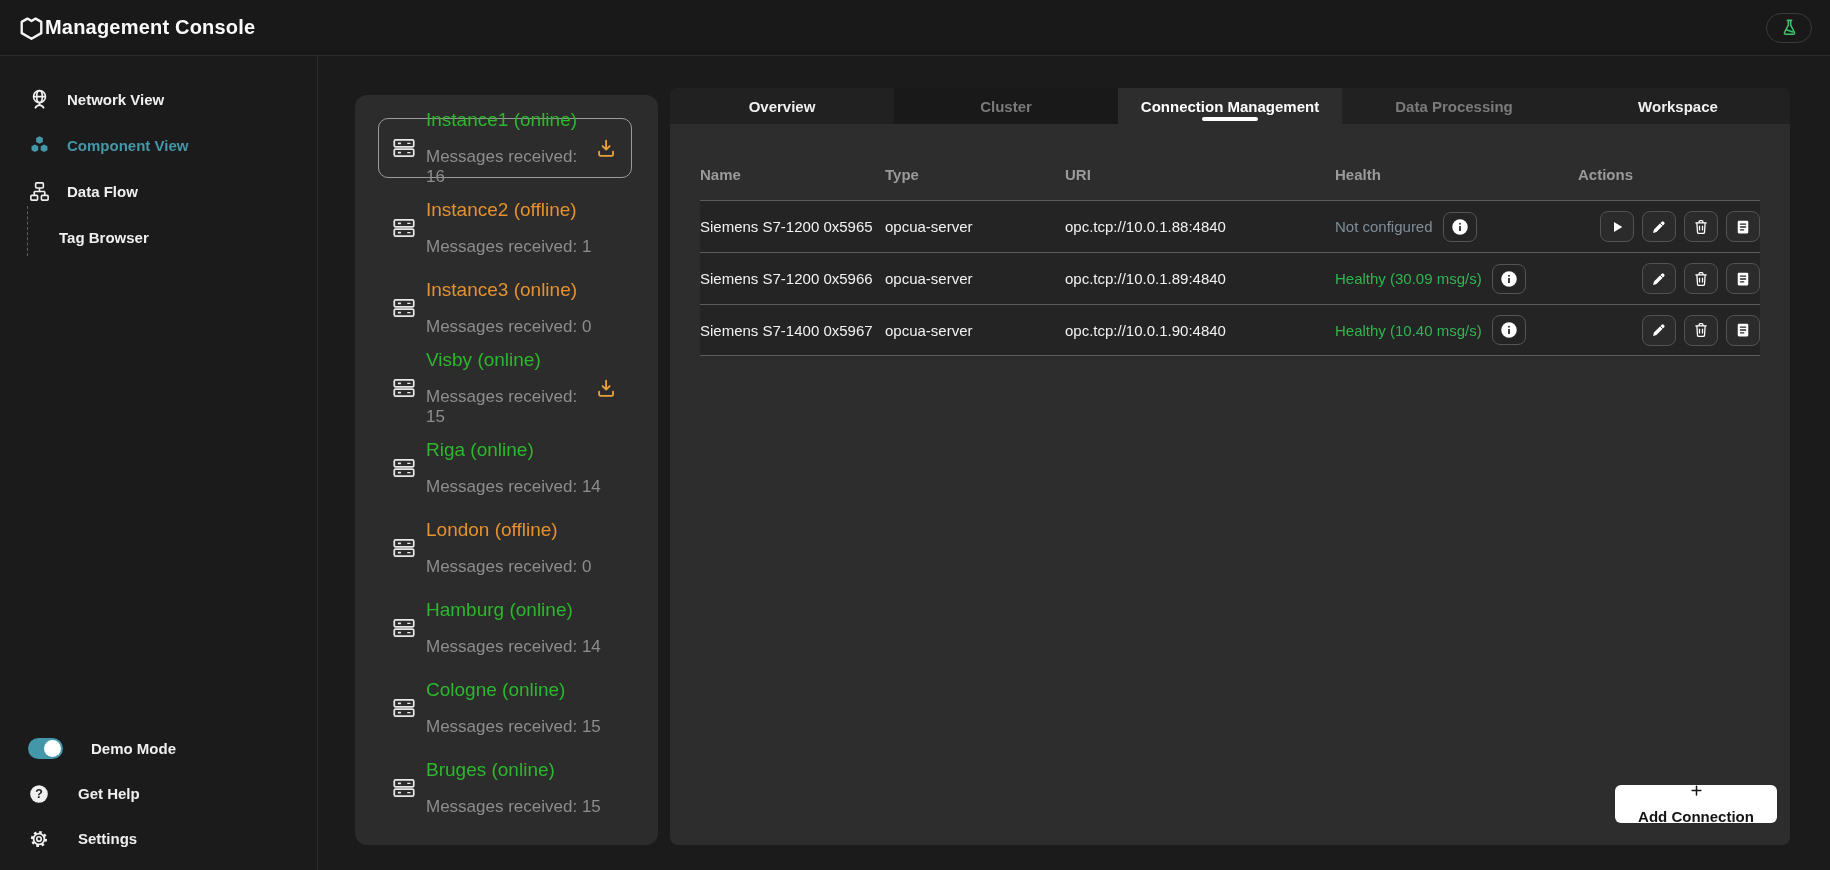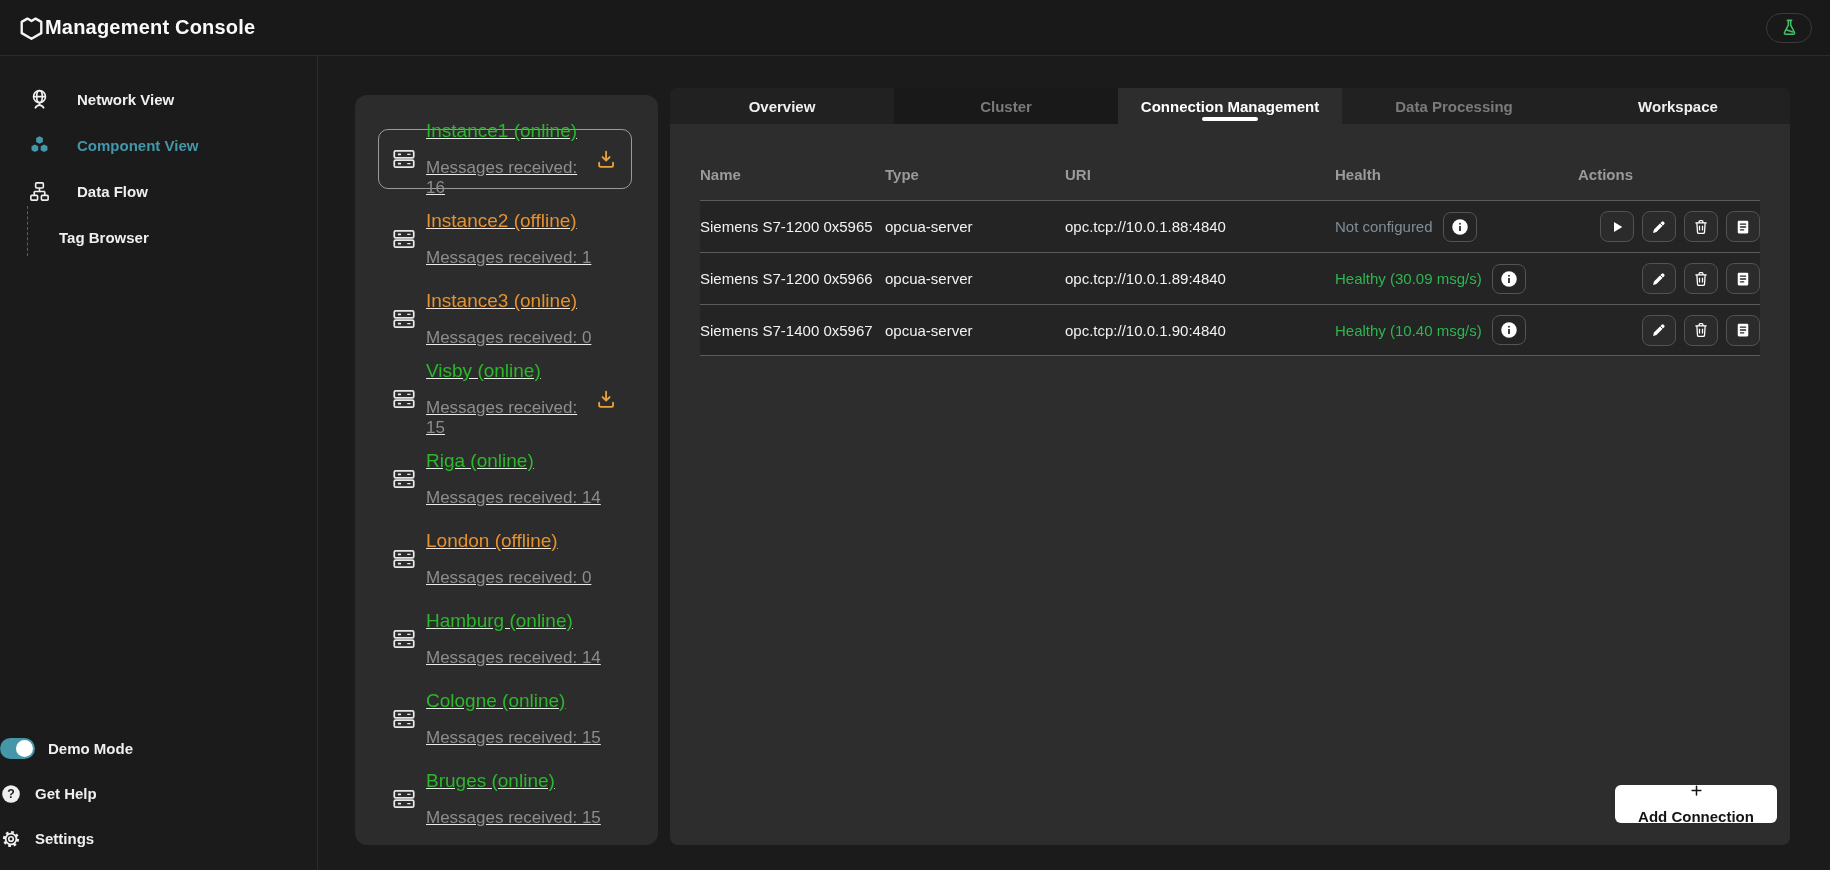--- a/index.html
+++ b/index.html
@@ -14,41 +14,41 @@
   .logo svg { width:100%; height:100%; }
   .app-title { font-size:20px; font-weight:700; color:#fafafa; letter-spacing:.2px; }
   .flask-btn { margin-left:auto; width:46px; height:30px; border-radius:15px; border:1px solid #3a3a3a;
                background:transparent; display:flex; align-items:center; justify-content:center; cursor:pointer; }
   .flask-btn svg { width:19px; height:19px; color:#3fc36d; }
 
   
   .sidebar { position:absolute; left:0; top:56px; width:318px; height:814px; background:#1b1b1b;
              border-right:1px solid #2c2c2c; }
   .nav { padding-top:20px; }
-  .nav-item { height:46px; display:flex; align-items:center; gap:26px; padding-left:28px;
+  .nav-item { height:46px; display:flex; align-items:center; gap:16px; padding-left:28px;
               font-size:15px; font-weight:600; color:#f0f0f0; cursor:pointer; position:relative; }
   .nav-item .nicon { width:23px; height:23px; display:flex; }
   .nav-item .nicon svg { width:100%; height:100%; }
   .nav-item.active { color:#4496a9; }
   .nav-item.sub { padding-left:59px; }
   .nav-item.sub::before { content:""; position:absolute; left:27px; top:-8px; bottom:4px;
                           border-left:1px dashed #5f5f5f; }
   .side-footer { position:absolute; left:0; right:0; bottom:9px; }
-  .foot-item { height:45px; display:flex; align-items:center; gap:13px; 
+  .foot-item { height:45px; display:flex; align-items:center; gap:28px; padding-left:28px;
                font-size:15px; font-weight:600; color:#f0f0f0; cursor:pointer; }
   .foot-item .nicon { width:22px; height:22px; display:flex; }
   .foot-item .nicon svg { width:100%; height:100%; }
   .toggle { width:35px; height:21px; border-radius:11px; background:#4496a9; position:relative;
             flex:0 0 auto; cursor:pointer; }
   .toggle .knob { position:absolute; top:2px; right:2px; width:17px; height:17px; border-radius:50%;
                   background:#fff; }
 
   
   .inst-panel { position:absolute; left:355px; top:95px; width:303px; height:750px;
-                background:#2c2c2c; border-radius:12px; padding-top:34px;text-decoration:underline; }
+                background:#2c2c2c; border-radius:12px; padding-top:23px; }
   .inst-item { width:254px; height:60px; margin:0 0 20px 23px; border-radius:10px;
                display:flex; align-items:center; padding:0 14px 0 12px; cursor:pointer;
                border:1px solid transparent; }
   .inst-item.selected { border-color:#9a9a9a; }
   .inst-item .sicon { width:26px; height:26px; flex:0 0 auto; color:#e8e8e8; display:flex; }
   .inst-item .sicon svg { width:100%; height:100%; }
   .inst-text { margin-left:9px; display:flex; flex-direction:column; }
   .inst-name { font-size:19px; line-height:22px; }
   .online  .inst-name { color:#2cb72c; }
   .offline .inst-name { color:#e5912e; }

